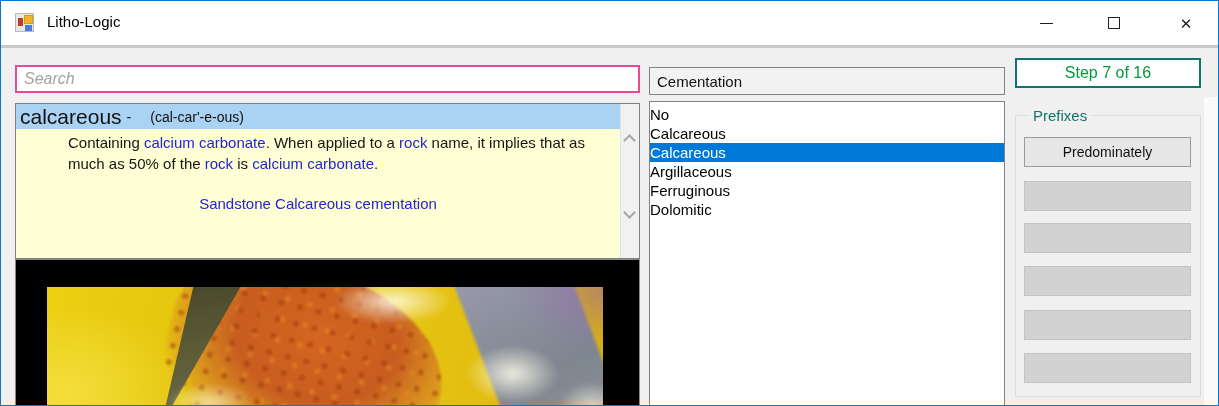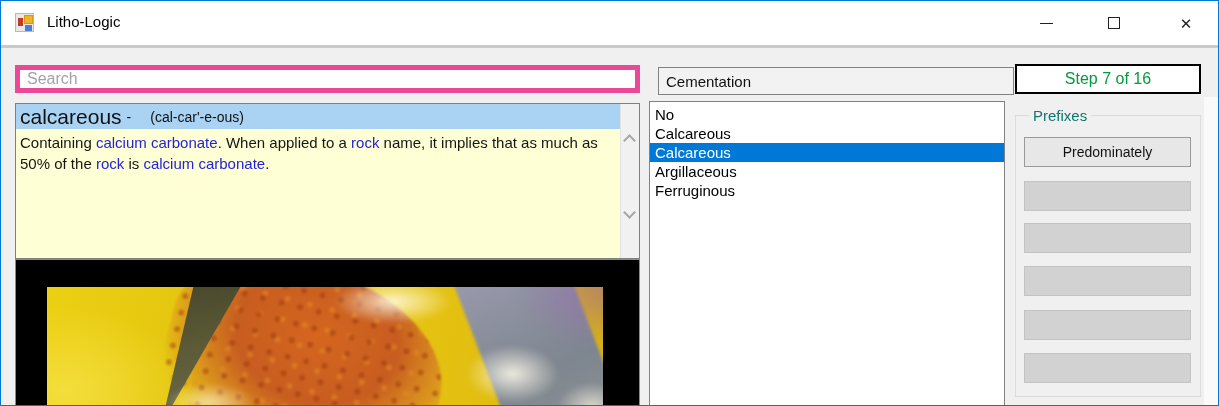--- a/index.html
+++ b/index.html
@@ -19,34 +19,34 @@
   .winbtn { position:absolute; top:0; width:46px; height:44px; display:flex;
             align-items:center; justify-content:center; background:#fff; cursor:default; }
   .winbtn.min   { left:1022px; } .winbtn.max { left:1090px; } .winbtn.close { left:1162px; }
   .glyph-min { width:13px; height:0; border-top:1px solid #222; }
   .glyph-max { width:12px; height:12px; border:1px solid #222; }
   .glyph-close { font-size:15px; color:#222; line-height:1; }
   .title-sep { position:absolute; left:0; top:44px; width:100%; height:3px; background:#c9c9c9; }
 
   
   .search-box { position:absolute; left:14px; top:64px; width:625px; height:28px;
-                border:5px solid #ec4899; background:#fff; font-size:16px; padding:0 7px;
-                font-family:"Liberation Sans", sans-serif; color:#222; }
+                border:2px solid #ec4899; background:#fff; font-size:16px; padding:0 7px;
+                font-family:"Liberation Sans", sans-serif; color:#222;font-style:italic; }
   .search-box::placeholder { color:#a3a3a3; opacity:1; }
 
   
   .def-panel { position:absolute; left:14px; top:102px; width:625px; height:156px;
                border:1px solid #808080; background:var(--definition-body,#ffffd5); }
   .def-content { position:absolute; left:0; top:0; right:19px; bottom:0; overflow:hidden; }
   .def-header { height:25px; background:var(--definition-header,#a9d2f3); padding:0 4px;
                 display:flex; align-items:center; white-space:nowrap; overflow:hidden; }
   .def-term { font-size:21px; color:#111; }
   .def-pron { font-size:14px; color:#111; margin-left:19px; }
   .def-sep  { font-size:14px; color:#111; margin-left:5px; }
-  .def-body { height:57px; padding:3px 5px 0 4px; font-size:15px; line-height:21px; color:#161616; }
+  .def-body { height:57px; padding:3px 5px 0 4px; font-size:15px; line-height:21px; color:#161616;margin-left:48px; }
   .def-body .dlink { color:var(--link,#2424d6); cursor:pointer; }
   .movies-header { height:25px; background:var(--definition-header,#a9d2f3); padding:0 4px;
                    display:flex; align-items:center; font-size:19px; color:#111; }
   .movies-toggle { margin-left:auto; font-size:15px; color:#111; cursor:pointer; }
   .movie-link-row { height:39px; text-align:center; padding-top:9px; }
   .movie-link { font-size:15px; color:var(--link,#2424d6); cursor:pointer; }
   .def-scrollbar { position:absolute; top:0; right:0; bottom:0; width:19px;
                    background:#f1f1f1; border-left:1px solid #e2e2e2; }
   .chev { position:absolute; left:4px; width:9px; height:9px;
           border-left:2px solid #a6a6a6; border-top:2px solid #a6a6a6; }
@@ -82,30 +82,30 @@
                  filter:blur(3px); }
   .patch { position:absolute; background:radial-gradient(ellipse, rgba(255,252,235,.85), rgba(255,252,235,0) 70%); filter:blur(2px); }
   .patch.p1 { left:286px; top:-8px;  width:120px; height:45px; }
   .patch.p2 { left:418px; top:58px;  width:95px;  height:58px; }
   .patch.p3 { left:118px; top:96px;  width:90px;  height:38px; opacity:.7; }
   .patch.p4 { left:510px; top:95px;  width:70px;  height:50px; opacity:.8; }
 
   
   .cement-label { position:absolute; left:648px; top:66px; width:356px; height:28px;
                   background:#f2f2f2; border:1px solid #828282; font-size:15px; color:#111;
-                  display:flex; align-items:center; padding-left:7px;margin-left:9px; }
+                  display:flex; align-items:center; padding-left:7px; }
   .listbox { position:absolute; left:648px; top:100px; width:356px; height:306px;
              background:#fff; border:1px solid #828282; padding-top:3px; overflow:hidden; }
-  .list-item { height:19px; line-height:19px; font-size:15px; color:#000; padding-left:5px;
+  .list-item { height:19px; line-height:19px; font-size:15px; color:#000; 
                cursor:default; }
   .list-item.selected { background:var(--selection,#0078d7); color:#fff; }
 
   
-  .step-box { position:absolute; left:1014px; top:63px; width:186px; height:30px;
-              background:#fff; border:2px solid #000000; display:flex; align-items:center;
+  .step-box { position:absolute; left:1014px; top:57px; width:186px; height:30px;
+              background:#fff; border:2px solid #0f766e; display:flex; align-items:center;
               justify-content:center; font-size:16px; color:var(--step-text,#009b3a); }
   .group-box { position:absolute; left:1014px; top:114px; width:186px; height:282px;
                border:1px solid #dcdcdc; }
   .group-label { position:absolute; left:1028px; top:106px; background:#f0f0f0;
                  padding:0 4px; font-size:15px; color:#0f766e; }
   .prefix-btn { position:absolute; left:8px; width:167px; height:30px; font-size:14px;
                 font-family:"Liberation Sans", sans-serif; color:#111;
                 background:#e7e7e7; border:1px solid #9a9a9a; cursor:pointer; }
   .prefix-btn.empty { background:#d2d2d2; border:1px solid #c3c3c3; cursor:default; }
   .prefix-btn:nth-of-type(1) { top:21px; }
@@ -143,20 +143,23 @@
   <input class="search-box" type="text" placeholder="Search" style="">
 
   <div class="def-panel">
     <div class="def-content">
       <div class="def-header">
         <span class="def-term">calcareous</span>
         <span class="def-sep">-</span>
         <span class="def-pron">(cal-car'-e-ous)</span>
       </div>
       <div class="def-body"><span>Containing </span><span class="dlink">calcium carbonate</span><span>. When applied to a </span><span class="dlink">rock</span><span> name, it implies that as much as 50% of the </span><span class="dlink">rock</span><span> is </span><span class="dlink">calcium carbonate</span><span>.</span></div>
+      <div class="movie-link-row">
+        <span class="movie-link">Sandstone Calcareous cementation</span>
+      </div>
     </div>
     <div class="def-scrollbar">
       <div class="chev up"></div>
       <div class="chev down"></div>
     </div>
   </div>
 
   <div class="video-panel">
     <div class="video-frame">
       <div class="blob"></div>
@@ -170,20 +173,21 @@
     </div>
   </div>
 
   <div class="cement-label">Cementation</div>
   <div class="listbox">
       <div class="list-item">No</div>
       <div class="list-item">Calcareous</div>
       <div class="list-item selected">Calcareous</div>
       <div class="list-item">Argillaceous</div>
       <div class="list-item">Ferruginous</div>
+      <div class="list-item">Dolomitic</div>
     </div>
 
   <div class="step-box">Step 7 of 16</div>
   <div class="group-box">
       <button class="prefix-btn">Predominately</button>
       <button class="prefix-btn empty" disabled=""></button>
       <button class="prefix-btn empty" disabled=""></button>
       <button class="prefix-btn empty" disabled=""></button>
       <button class="prefix-btn empty" disabled=""></button>
       <button class="prefix-btn empty" disabled=""></button>

